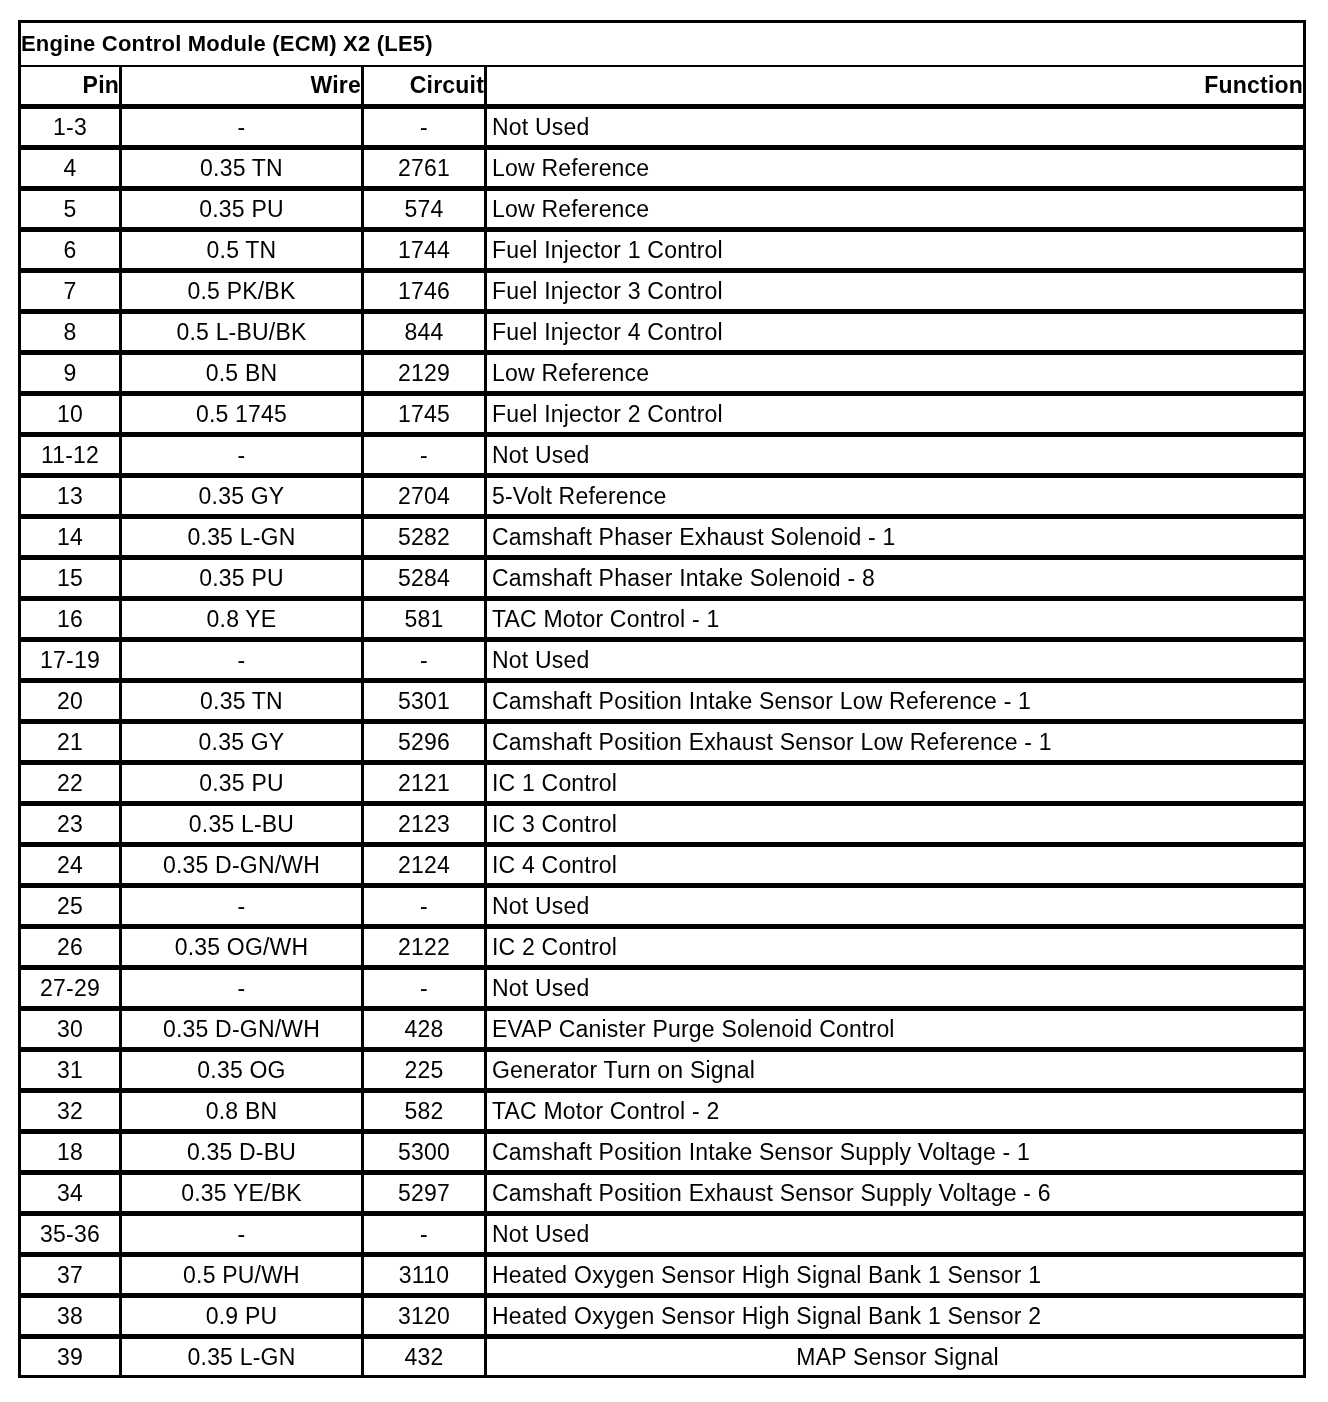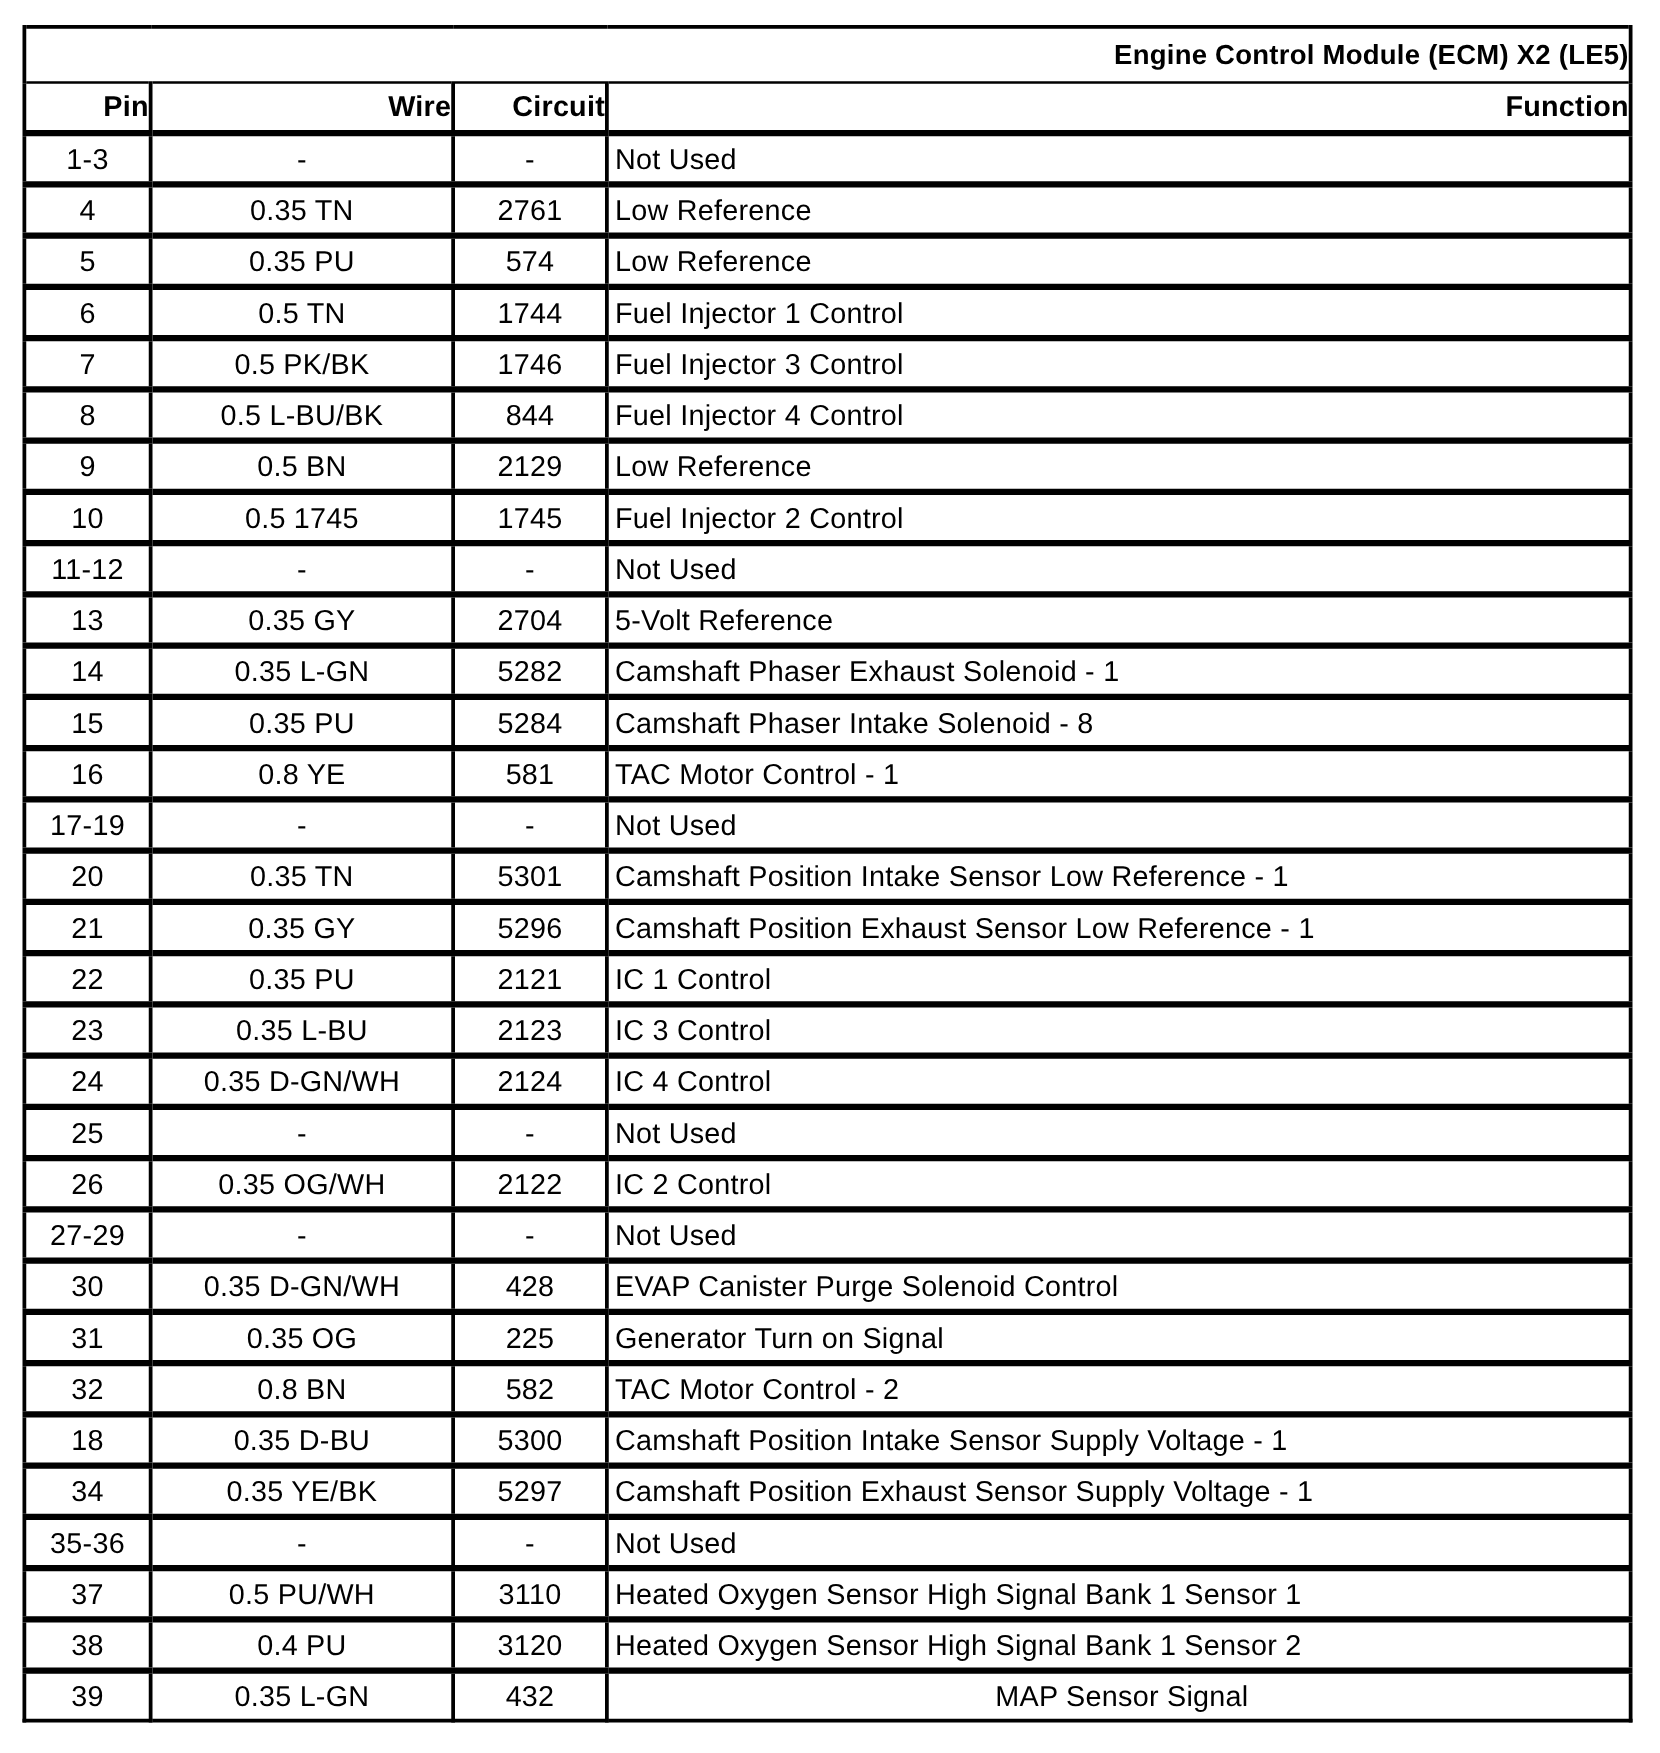--- a/index.html
+++ b/index.html
@@ -30,21 +30,21 @@
       padding: 0;
       height: 36px;
       font-size: 23px;
       letter-spacing: 0.2px;
       white-space: nowrap;
       overflow: hidden;
     }
     .pin-table .title-cell {
       height: 42px;
       font-weight: bold;
-      text-align: right;
+      text-align: left;
       font-size: 22px;
       border-bottom: 2px solid #000;
     }
     .pin-table th {
       font-weight: bold;
       text-align: right;
       height: 37px;
       font-size: 23px;
     }
     .pin-table td.c { text-align: center; }
@@ -230,37 +230,37 @@
       <tr>
         <td class="c">18</td>
         <td class="c">0.35 D-BU</td>
         <td class="c">5300</td>
         <td class="fn">Camshaft Position Intake Sensor Supply Voltage - 1</td>
       </tr>
       <tr>
         <td class="c">34</td>
         <td class="c">0.35 YE/BK</td>
         <td class="c">5297</td>
-        <td class="fn">Camshaft Position Exhaust Sensor Supply Voltage - 1</td>
+        <td class="fn">Camshaft Position Exhaust Sensor Supply Voltage - 6</td>
       </tr>
       <tr>
         <td class="c">35-36</td>
         <td class="c">-</td>
         <td class="c">-</td>
         <td class="fn">Not Used</td>
       </tr>
       <tr>
         <td class="c">37</td>
         <td class="c">0.5 PU/WH</td>
         <td class="c">3110</td>
         <td class="fn">Heated Oxygen Sensor High Signal Bank 1 Sensor 1</td>
       </tr>
       <tr>
         <td class="c">38</td>
-        <td class="c">0.4 PU</td>
+        <td class="c">0.9 PU</td>
         <td class="c">3120</td>
         <td class="fn">Heated Oxygen Sensor High Signal Bank 1 Sensor 2</td>
       </tr>
       <tr>
         <td class="c">39</td>
         <td class="c">0.35 L-GN</td>
         <td class="c">432</td>
         <td class="fn">MAP Sensor Signal</td>
       </tr>
     </tbody>

